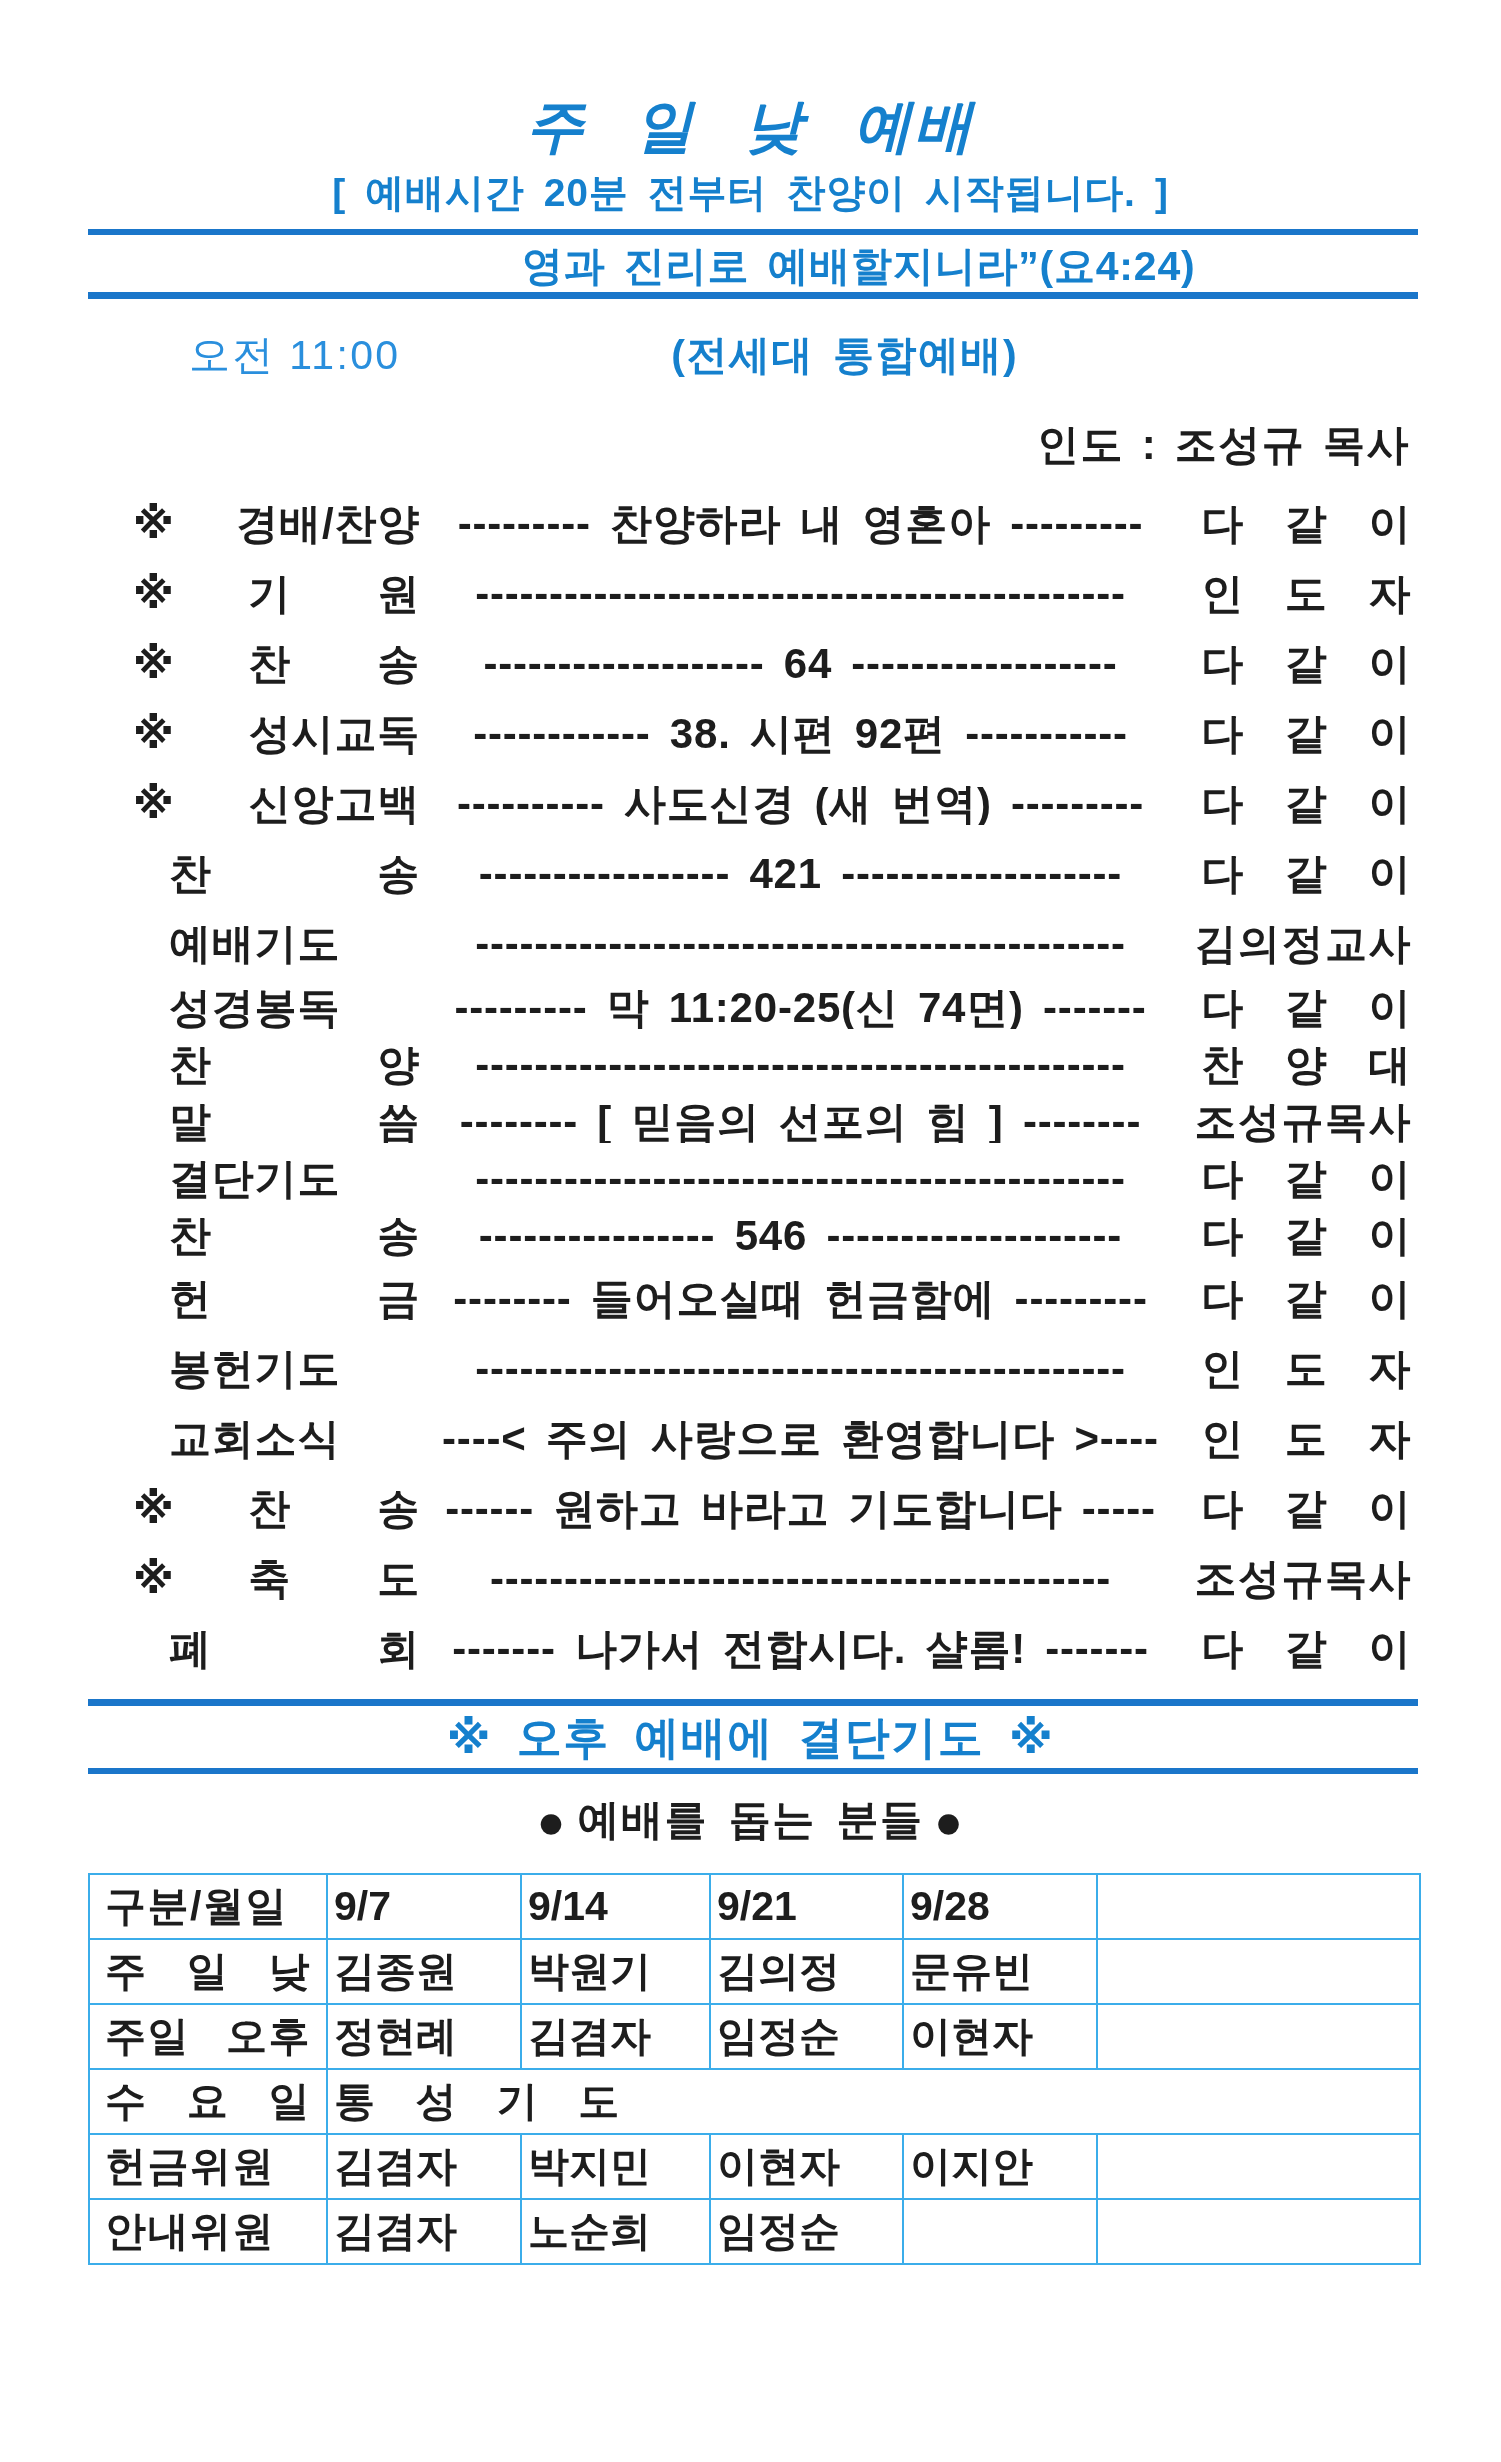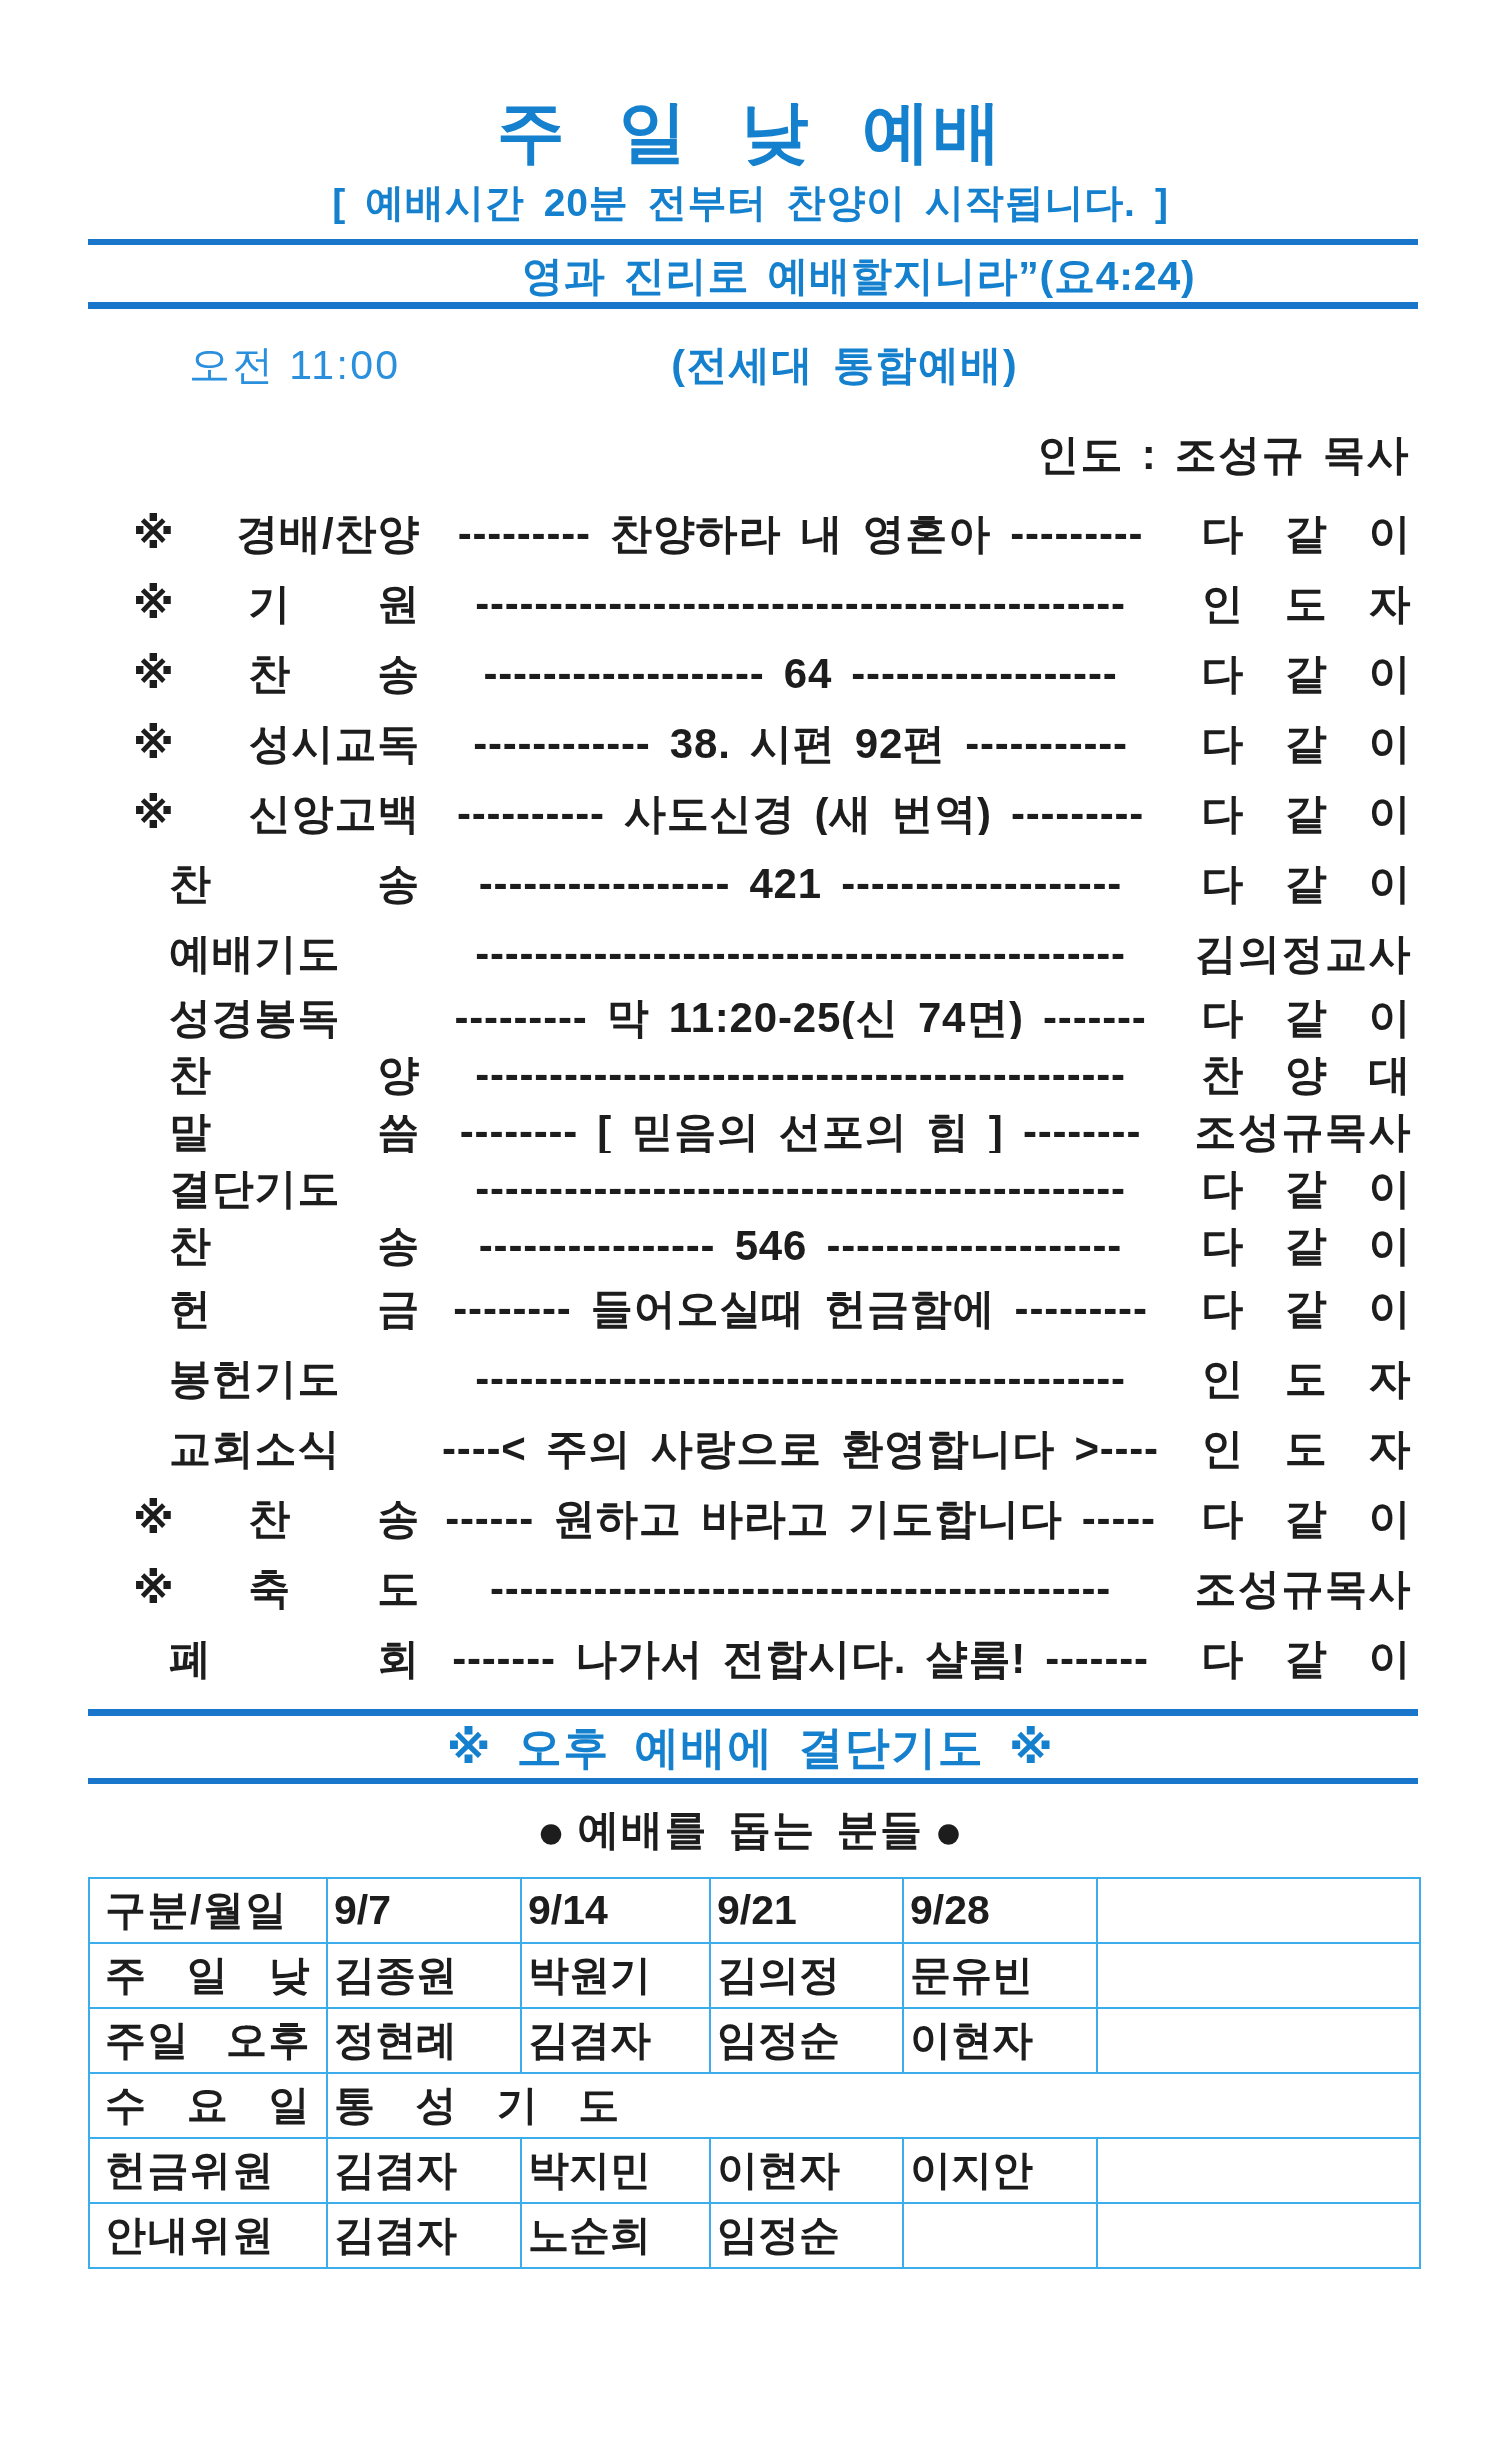--- a/index.html
+++ b/index.html
@@ -12,22 +12,22 @@
   body{
     width:1501px;height:2462px;overflow:hidden;
     background:#ffffff;color:var(--ink);
     font-family:"Liberation Sans","DejaVu Sans",sans-serif;
     font-weight:bold;
     -webkit-font-smoothing:antialiased;
   }
   .sheet{width:100%;height:100%;box-sizing:border-box;padding-top:97px;position:relative;}
 
   .title{
-    font-size:68px;line-height:1;text-align:center;
-    color:var(--blue);letter-spacing:3px;word-spacing:29px;
+    font-size:58px;line-height:1;text-align:center;
+    color:var(--blue);letter-spacing:3px;word-spacing:29px;font-style:italic;
   }
   .subtitle{
     margin-top:18px;font-size:39px;line-height:1;text-align:center;
     color:var(--blue);word-spacing:7.6px;letter-spacing:0.8px;
   }
   .rule{height:6.8px;background:var(--rule);margin-left:88px;margin-right:83px;}
   #rule-1{margin-top:16.6px;}
   #rule-2{margin-top:3px;}
   #rule-3{margin-top:15px;}
   #rule-4{margin-top:7.6px;}
@@ -59,21 +59,21 @@
 
   .notice{
     margin-top:9px;text-align:center;color:var(--blue);
     font-size:45px;line-height:1;letter-spacing:1.5px;word-spacing:10.6px;
   }
 
   .helpers-title{margin-top:24px;text-align:center;font-size:42px;line-height:1;letter-spacing:1.5px;word-spacing:7.6px;}
   .helpers-title .dot{font-size:48px;vertical-align:-4.5px;padding:0 10.6px;}
 
   table.helpers{
-    margin-left:88px;margin-top:21px;border-collapse:collapse;table-layout:fixed;
+    margin-left:88px;margin-top:27px;border-collapse:collapse;table-layout:fixed;
     width:1331px;
   }
   table.helpers td,table.helpers th{
     border:2.3px solid var(--tborder);height:63px;padding:0 6px;
     font-size:41px;font-weight:bold;text-align:left;color:var(--ink);
     overflow:hidden;white-space:nowrap;
   }
   table.helpers .col-label{
     text-align:justify;text-align-last:justify;padding:0 15px;letter-spacing:1.5px;
   }

